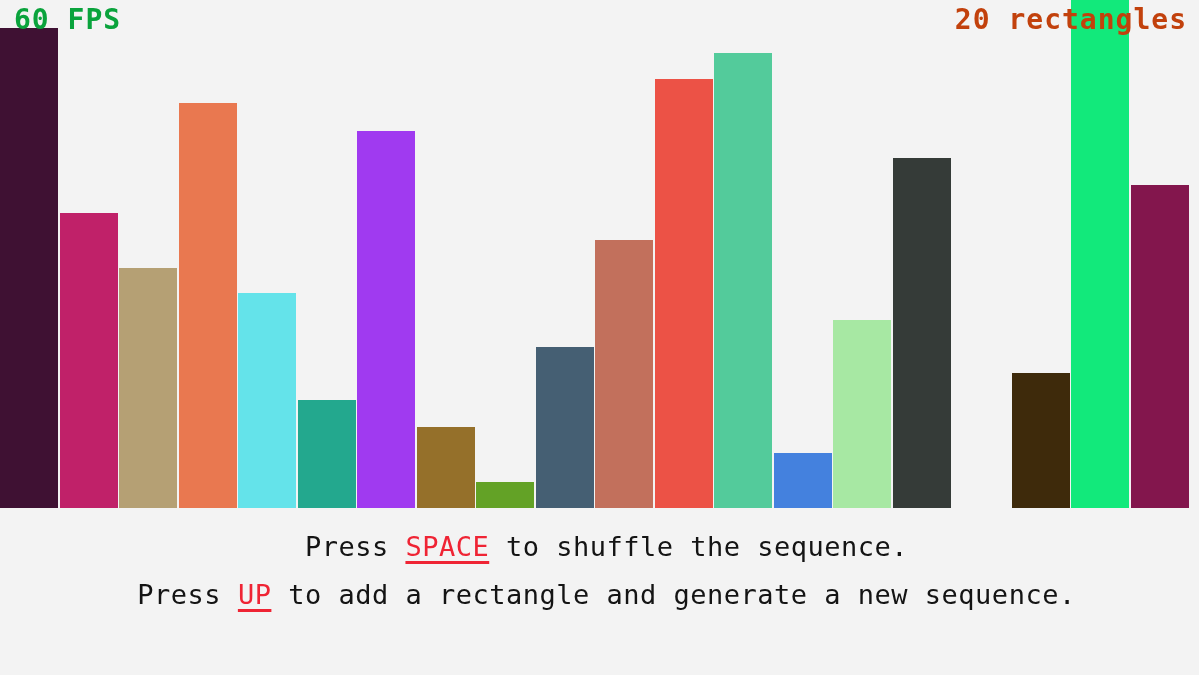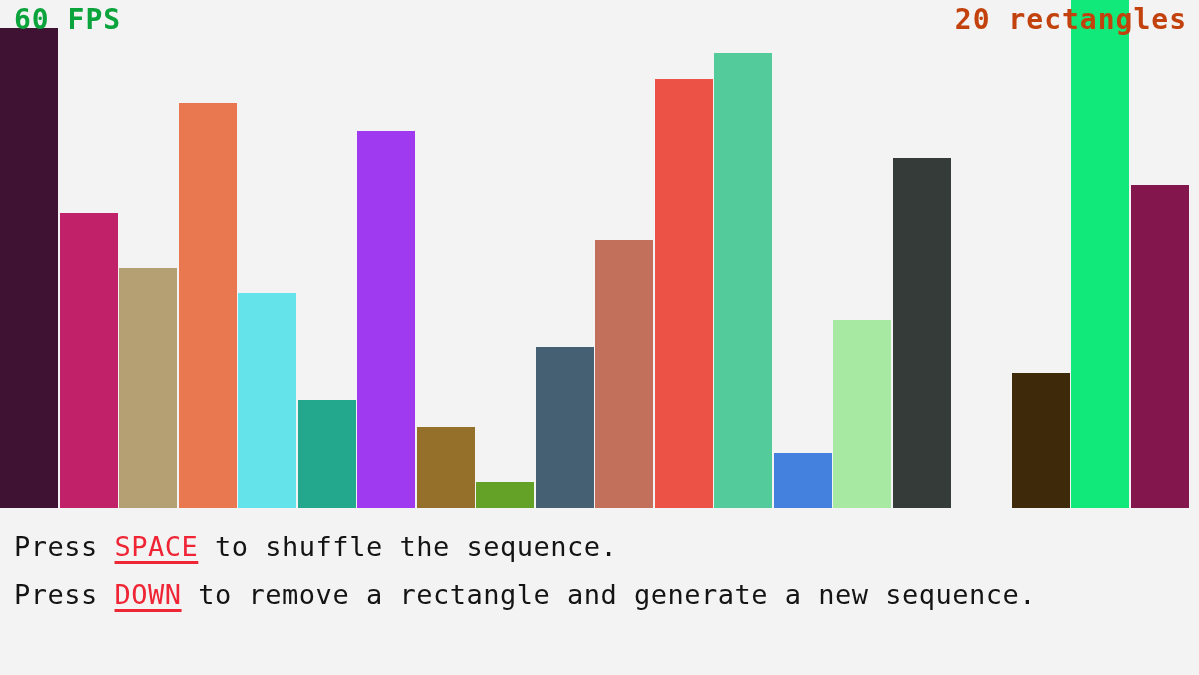--- a/index.html
+++ b/index.html
@@ -12,20 +12,21 @@
     width: 1199px;
     height: 675px;
     overflow: hidden;
     font-family: "DejaVu Sans Mono", "Liberation Mono", monospace;
   }
   #app {
     position: relative;
     width: 1199px;
     height: 675px;
     background: #f3f3f3;
+    text-align: center;
   }
 
   
   #chart {
     position: absolute;
     left: 0;
     top: 0;
     width: 1199px;
     height: 509px;
     overflow: hidden;
@@ -107,16 +108,16 @@
       <div class="bar" style="left: 1071px; width: 58px; height: 520px; bottom: 1px; background: rgb(18, 233, 123);"></div>
       <div class="bar" style="left: 1130.5px; width: 58px; height: 323px; bottom: 1px; background: rgb(131, 22, 77);"></div>
     </div>
 
   <div class="hud" id="fps-counter">60 FPS</div>
 
   <div class="hud" id="rect-count">20 rectangles</div>
 
   <div id="instructions">
       <div class="instruction-line"><span>Press </span><span class="key">SPACE</span><span> to shuffle the sequence.</span></div>
-      <div class="instruction-line"><span>Press </span><span class="key">DOWN</span><span> to remove a rectangle and generate a new sequence.</span></div>
+      <div class="instruction-line"><span>Press </span><span class="key">UP</span><span> to add a rectangle and generate a new sequence.</span></div>
     </div>
 
 </div>
 
 </body></html>

